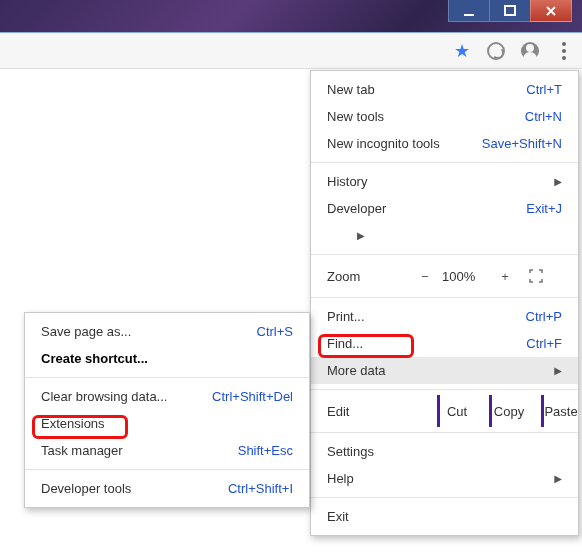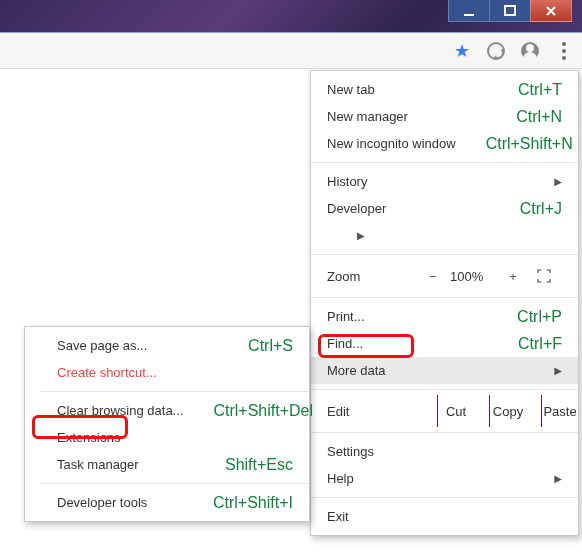--- a/index.html
+++ b/index.html
@@ -74,42 +74,42 @@
   }
   .menu-row {
     display:flex; align-items:center;
     height:27px;
     padding:0 16px;
     white-space:nowrap;
     cursor:default;
   }
   .menu-row.hover { background:#e9e9e9; }
   .menu-row .label { flex:1; }
-  .menu-row .accel { color:#15803d; margin-left:30px; font-size:16px;}
+  .menu-row .accel { color:#1d4ed8; margin-left:30px; font-size:13px;}
   .menu-row .chev { margin-left:30px; color:#555; font-size:10px;}
-  .menu-row.disabled { color:#ef4444; }
+  .menu-row.disabled { color:#000000;font-weight:bold; }
   .menu-sep { height:1px; background:#e3e3e3; margin:5px 0; }
-  .zoom-row { display:flex; align-items:center; height:32px; padding:0 20px 0 16px; }
+  .zoom-row { display:flex; align-items:center; height:32px; padding:0 28px 0 16px; }
   .zoom-row .label{ flex:1; }
   .zoom-ctl { width:34px; text-align:center; color:#555; }
   .zoom-val { width:46px; text-align:left; }
   .full-ic { width:28px; display:flex; justify-content:center; align-items:center;}
   .full-ic svg{ display:block;}
   .edit-row { display:flex; align-items:center; height:32px; padding-left:16px;gap:15px;}
   .edit-row .label{ width:95px;}
-  .edit-cell { flex:1; text-align:center; border-left:1px solid #4c1d95; height:100%; display:flex; align-items:center; justify-content:center;}
+  .edit-cell { flex:1; text-align:center; border-left:3px solid #4c1d95; height:100%; display:flex; align-items:center; justify-content:center;}
 
   
   .anno {
     position:absolute; border:3px solid #e11; border-radius:6px;
     pointer-events:none;
   }
 
   .main-menu { left:310px; top:70px; width:269px; }
-  .sub-menu  { left:24px;  top:326px; width:286px;padding-left:16px; }
+  .sub-menu  { left:24px;  top:312px; width:286px; }
 </style>
 </head>
 <body>
 
 <div class="desktop-strip"></div>
 
 <div class="window-controls">
   <div class="wc-btn wc-min">
     <svg width="14" height="14">
         <rect x="2" y="10" width="10" height="2" fill="#fff"></rect>
@@ -147,35 +147,35 @@
       </div>
   </div>
 </div>
 
 <div class="menu main-menu">
   <div class="menu-row">
     <span class="label">New tab</span>
     <span class="accel">Ctrl+T</span>
   </div>
   <div class="menu-row">
-    <span class="label">New manager</span>
+    <span class="label">New tools</span>
     <span class="accel">Ctrl+N</span>
   </div>
   <div class="menu-row">
-    <span class="label">New incognito window</span>
-    <span class="accel">Ctrl+Shift+N</span>
+    <span class="label">New incognito tools</span>
+    <span class="accel">Save+Shift+N</span>
   </div>
   <div class="menu-sep"></div>
   <div class="menu-row">
     <span class="label">History</span>
     <span class="chev">▶</span>
   </div>
   <div class="menu-row">
     <span class="label">Developer</span>
-    <span class="accel">Ctrl+J</span>
+    <span class="accel">Exit+J</span>
   </div>
   <div class="menu-row">
     <span class="chev">▶</span>
   </div>
   <div class="menu-sep"></div>
   <div class="zoom-row">
     <span class="label">Zoom</span>
     <span class="zoom-ctl">−</span>
     <span class="zoom-val">100%</span>
     <span class="zoom-ctl">+</span>

